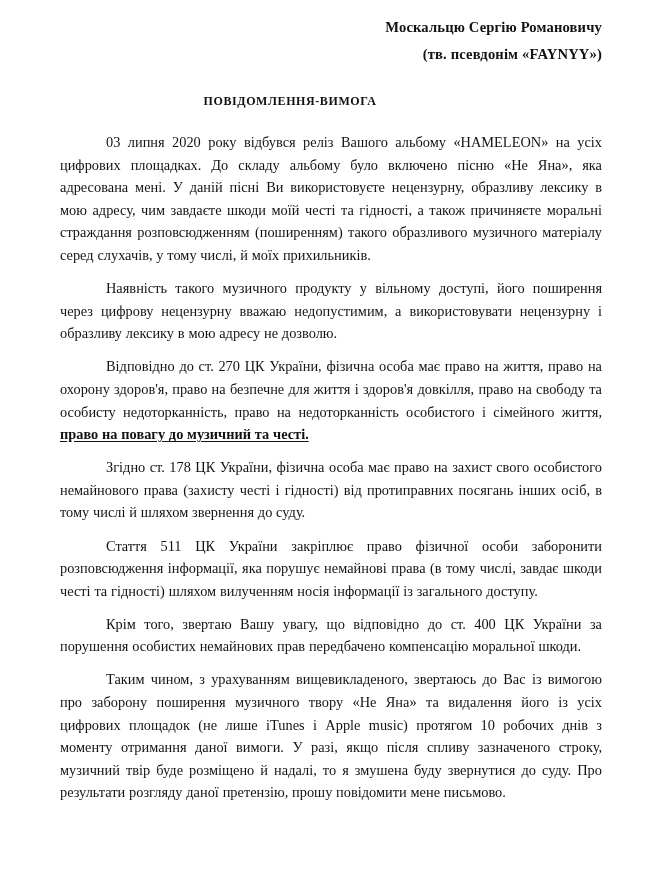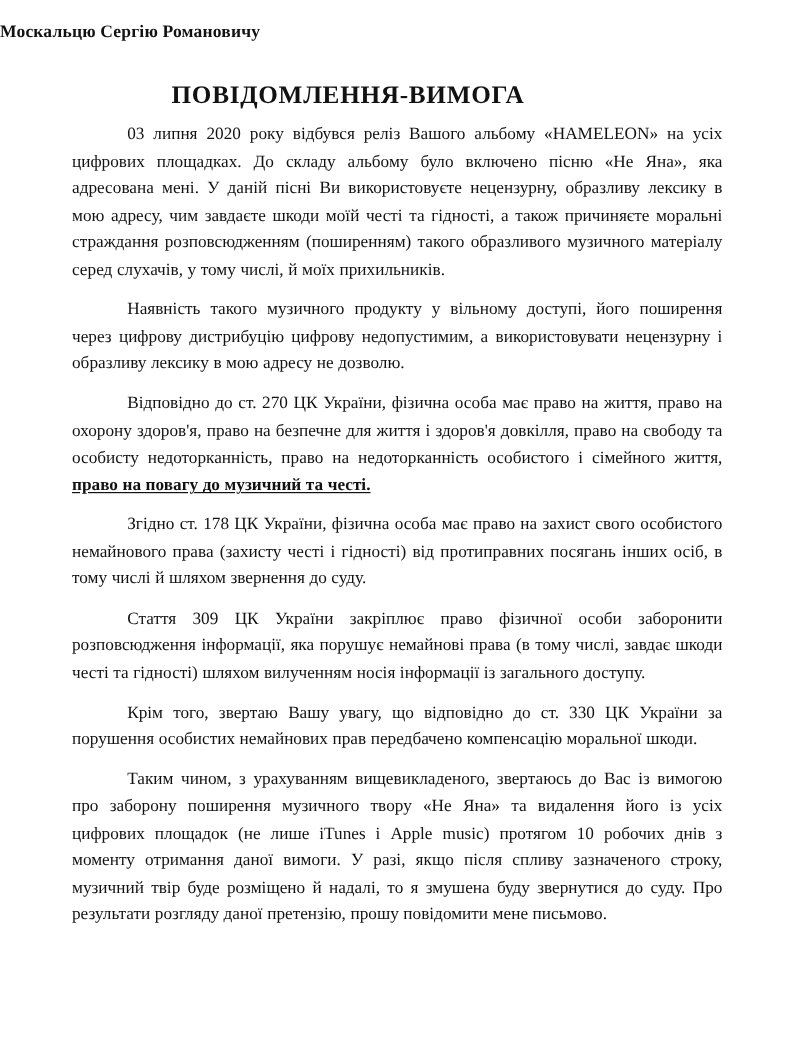--- a/index.html
+++ b/index.html
@@ -20,35 +20,36 @@
     position: relative;
     width: 659px;
     height: 876px;
     box-sizing: border-box;
     padding: 0;
     background: #fff;
   }
   .addressee-block {
     margin: 0;
     padding: 14px 57px 0 0;
+    text-align: right;
   }
   .addressee-line {
     display: block;
     font-weight: bold;
     font-size: 14.6px;
     line-height: 27px;
     letter-spacing: 0.15px;
     white-space: nowrap;
   }
   .doc-title {
     margin: 26px 0 0 0;
     padding: 0 79px 0 0;
     text-align: center;
     font-weight: bold;
-    font-size: 21px;
+    font-size: 12px;
     letter-spacing: 0.6px;
   }
   .body-text {
     margin: 0;
     padding: 0 57px 0 60px;
     box-sizing: border-box;
   }
   p.para {
     margin: 0 0 0 0;
     padding: 0;
@@ -57,56 +58,57 @@
     text-indent: 46px;
     font-size: 14.35px;
     line-height: 22.6px;
     letter-spacing: 0.01px;
     word-spacing: 0.2px;
   }
   p.para + p.para {
     margin-top: 10.5px;
   }
   p.para.first {
-    margin-top: 9px;
+    margin-top: 22px;
   }
   .em-underline {
     font-style: italic;
     text-decoration: underline;
     text-underline-offset: 2px;
   }
   .strong-underline {
     font-weight: bold;
     text-decoration: underline;
     text-underline-offset: 2px;
   }
 </style>
 </head>
 <body>
 
 <div class="page">
 
   <div class="addressee-block">
     <span class="addressee-line">Москальцю Сергію Романовичу</span>
+    <span class="addressee-line">(тв. псевдонім «FAYNYY»)</span>
   </div>
 
   <h1 class="doc-title">ПОВІДОМЛЕННЯ-ВИМОГА</h1>
 
   <div class="body-text">
 
     <p class="para first">03 липня 2020 року відбувся реліз Вашого альбому «HAMELEON» на усіх цифрових площадках. До складу альбому було включено пісню «Не Яна», яка адресована мені. У даній пісні Ви використовуєте нецензурну, образливу лексику в мою адресу, чим завдаєте шкоди моїй честі та гідності, а також причиняєте моральні страждання розповсюдженням (поширенням) такого образливого музичного матеріалу серед слухачів, у тому числі, й моїх прихильників.</p>
 
-    <p class="para">Наявність такого музичного продукту у вільному доступі, його поширення через цифрову дистрибуцію цифрову недопустимим, а використовувати нецензурну і образливу лексику в мою адресу не дозволю.</p>
+    <p class="para">Наявність такого музичного продукту у вільному доступі, його поширення через цифрову нецензурну вважаю недопустимим, а використовувати нецензурну і образливу лексику в мою адресу не дозволю.</p>
 
 
     <p class="para"><span>Відповідно до ст. 270 ЦК України, фізична особа має право на життя, право на охорону здоров'я, право на безпечне для життя і здоров'я довкілля, право на свободу та особисту недоторканність, право на недоторканність особистого і сімейного життя, </span><span class="strong-underline">право на повагу до музичний та честі.</span></p>
 
     <p class="para">Згідно ст. 178 ЦК України, фізична особа має право на захист свого особистого немайнового права (захисту честі і гідності) від протиправних посягань інших осіб, в тому числі й шляхом звернення до суду.</p>
 
-    <p class="para">Стаття 309 ЦК України закріплює право фізичної особи заборонити розповсюдження інформації, яка порушує немайнові права (в тому числі, завдає шкоди честі та гідності) шляхом вилученням носія інформації із загального доступу.</p>
+    <p class="para">Стаття 511 ЦК України закріплює право фізичної особи заборонити розповсюдження інформації, яка порушує немайнові права (в тому числі, завдає шкоди честі та гідності) шляхом вилученням носія інформації із загального доступу.</p>
 
-    <p class="para">Крім того, звертаю Вашу увагу, що відповідно до ст. 330 ЦК України за порушення особистих немайнових прав передбачено компенсацію моральної шкоди.</p>
+    <p class="para">Крім того, звертаю Вашу увагу, що відповідно до ст. 400 ЦК України за порушення особистих немайнових прав передбачено компенсацію моральної шкоди.</p>
 
     <p class="para">Таким чином, з урахуванням  вищевикладеного, звертаюсь до Вас із вимогою про заборону поширення музичного твору «Не Яна» та видалення його із усіх цифрових площадок (не лише iTunes і Apple music) протягом 10 робочих днів з моменту отримання даної вимоги. У разі, якщо після спливу зазначеного строку, музичний твір буде розміщено й надалі, то я змушена буду звернутися до суду. Про результати розгляду даної претензію, прошу повідомити мене письмово.</p>
 
   </div>
 
 </div>
 
 </body></html>

